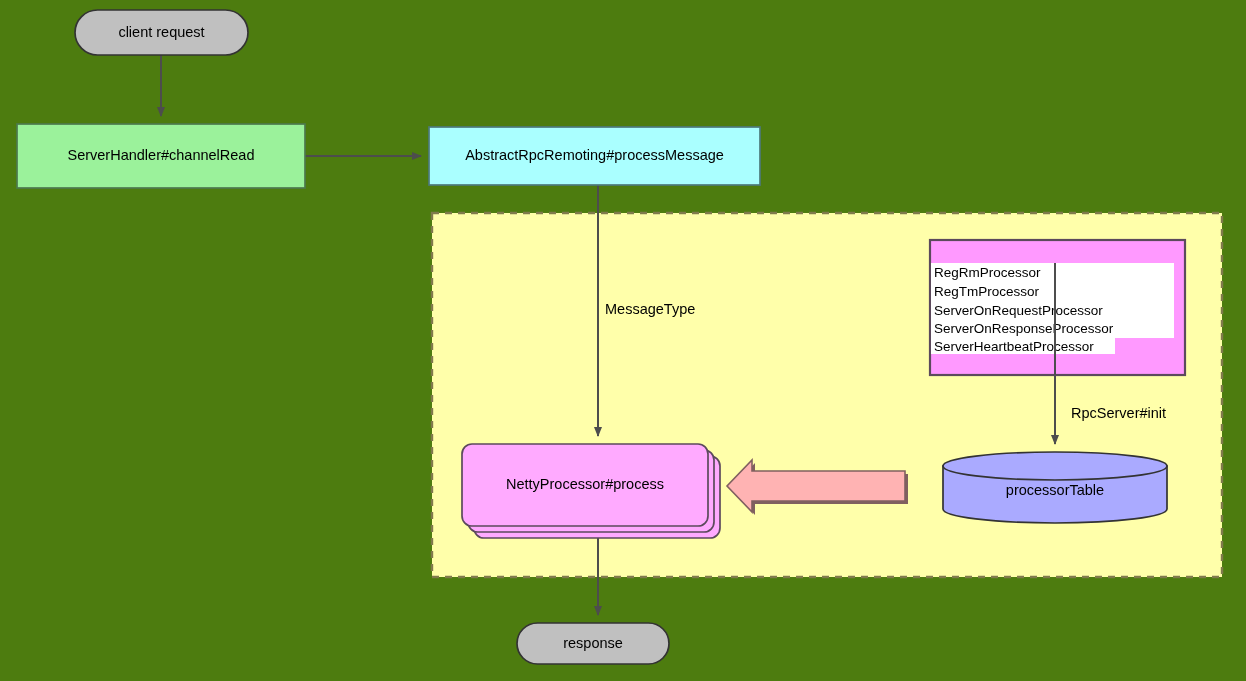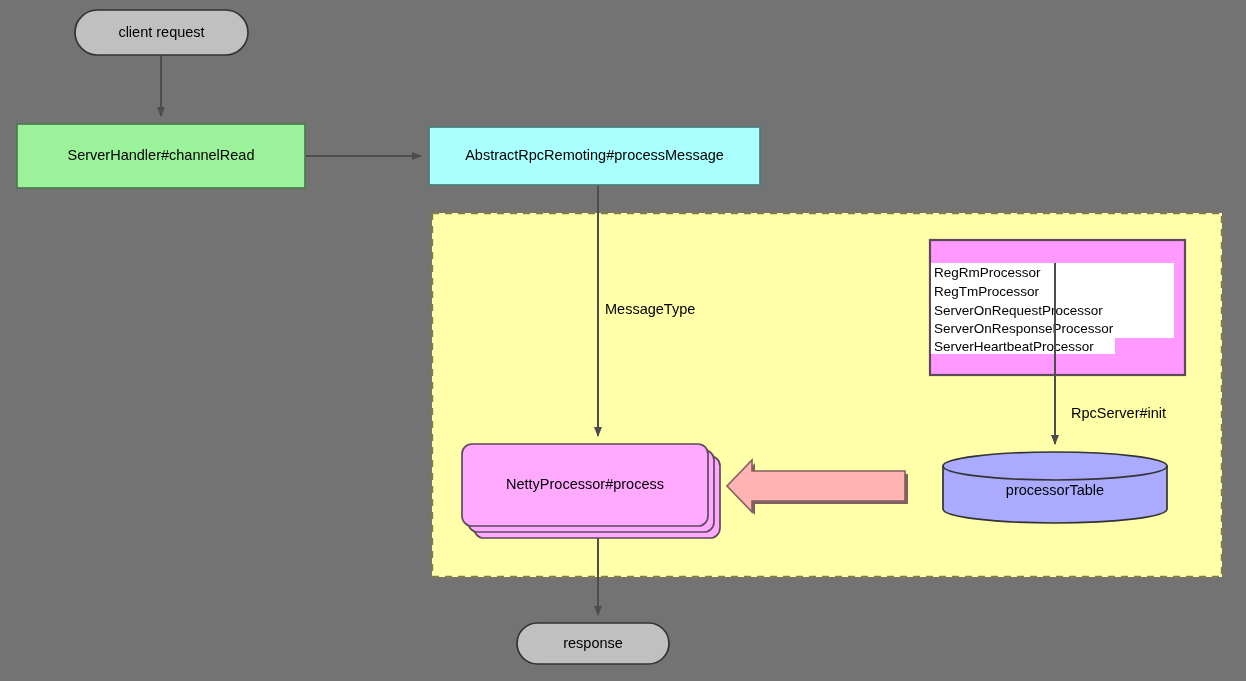--- a/index.html
+++ b/index.html
@@ -8,21 +8,21 @@
     padding: 0;
     background: #ffffff;
   }
   body {
     font-family: "Liberation Sans", sans-serif;
   }
   #canvas {
     position: relative;
     width: 1246px;
     height: 681px;
-    background: #737373;
+    background: #4d7c0f;
     overflow: hidden;
   }
   #canvas svg {
     position: absolute;
     top: 0;
     left: 0;
   }
   .node-label {
     font-family: "Liberation Sans", sans-serif;
     font-size: 14.5px;

